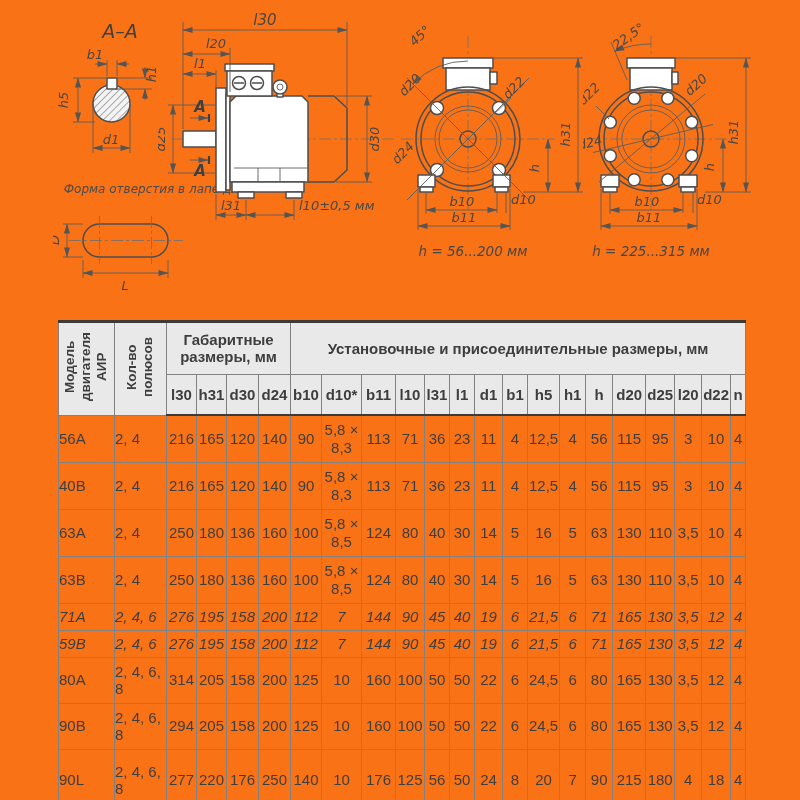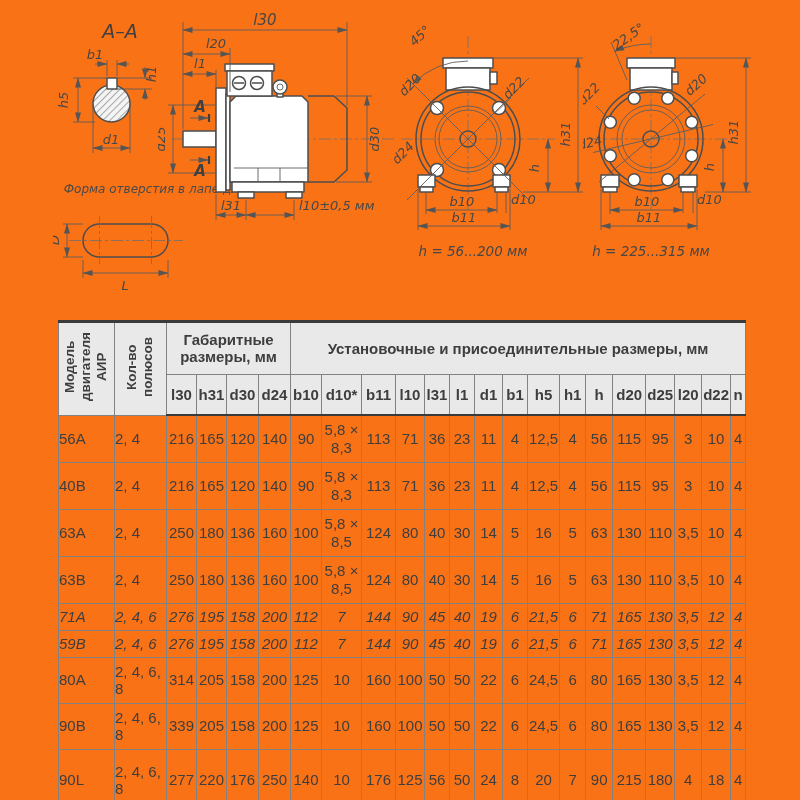--- a/index.html
+++ b/index.html
@@ -517,21 +517,21 @@
       <td>80</td>
       <td>165</td>
       <td>130</td>
       <td>3,5</td>
       <td>12</td>
       <td>4</td>
     </tr>
     <tr class="r80">
       <td class="cm">90B</td>
       <td class="cp">2, 4, 6, 8</td>
-      <td>339</td>
+      <td>294</td>
       <td>205</td>
       <td>158</td>
       <td>200</td>
       <td>125</td>
       <td>10</td>
       <td>160</td>
       <td>100</td>
       <td>50</td>
       <td>50</td>
       <td>22</td>

